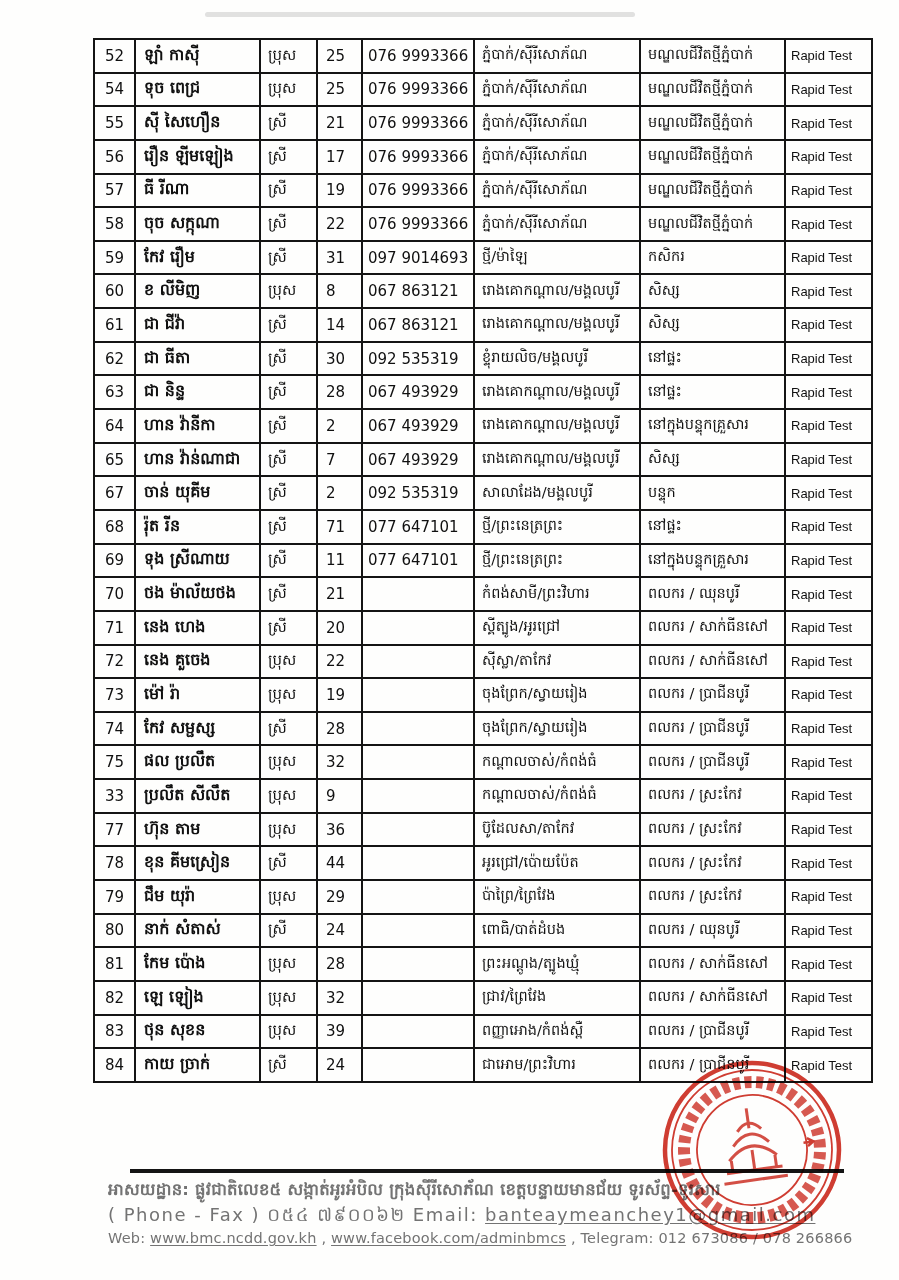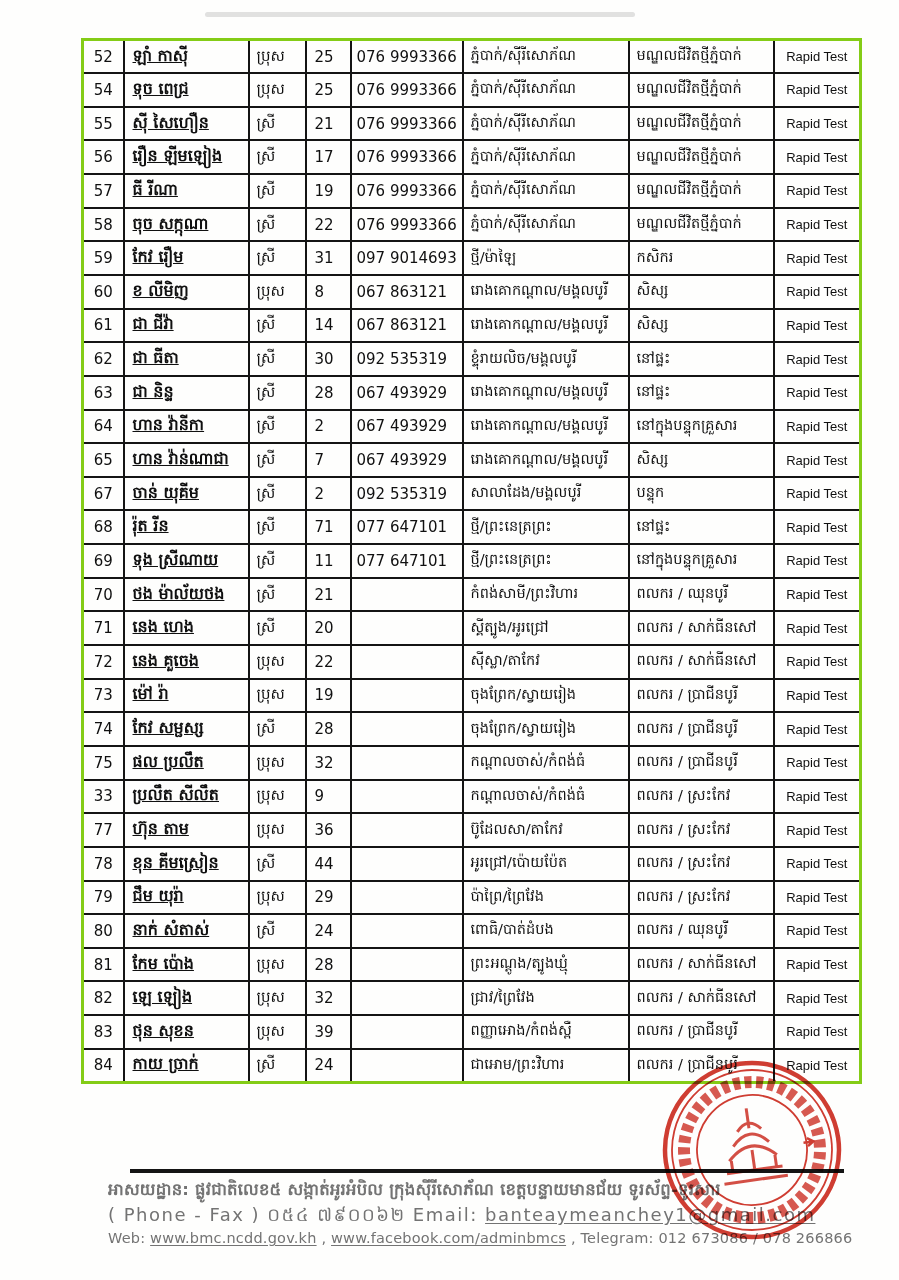--- a/index.html
+++ b/index.html
@@ -11,40 +11,40 @@
     overflow:hidden;
   }
   .page { position:absolute; inset:0; background:#fefefdff; }
   .scan-smudge {
     position:absolute; left:205px; top:12px; width:430px; height:5px;
     background:#c9c9c9; opacity:.55; border-radius:3px;
   }
 
   
   table.roster {
-    position:absolute; left:81px; top:38px; width:778px;
+    position:absolute; left:93px; top:38px; width:778px;
     border-collapse:collapse; table-layout:fixed;
-    border:3px solid #84cc16;
+    border:1px solid #84cc16;
   }
   table.roster td {
     border:2px solid #141414;
     padding:0 5px;
     overflow:hidden; white-space:nowrap;
     color:#101010;
     vertical-align:middle;
   }
   table.roster tr { height:33.65px; }
   .c-no    { text-align:center; font-size:15px; }
-  .c-name  { font-weight:700; font-size:16px; padding-left:8px !important;text-decoration:underline; }
+  .c-name  { font-weight:700; font-size:16px; padding-left:8px !important; }
   .c-gender{ font-weight:400; font-size:15px; padding-left:7px !important; }
   .c-age   { font-size:15px; padding-left:8px !important; }
   .c-phone { font-size:15px; text-align:left; }
   .c-addr  { font-size:14.5px; padding-left:7px !important; }
   .c-occ   { font-size:14.5px; padding-left:7px !important; }
-  .c-test  { font-size:13px; text-align:center; color:#1c1c1c; font-family:"Liberation Sans",sans-serif; }
+  .c-test  { font-size:13px; text-align:left; color:#1c1c1c; font-family:"Liberation Sans",sans-serif; }
 
   
   .footer-rule {
     position:absolute; left:130px; top:1169px; width:714px; height:4px;
     background:#141414;
   }
   .footer {
     position:absolute; left:108px; top:1178px; width:780px;
     color:#737373; line-height:1.45;
   }

